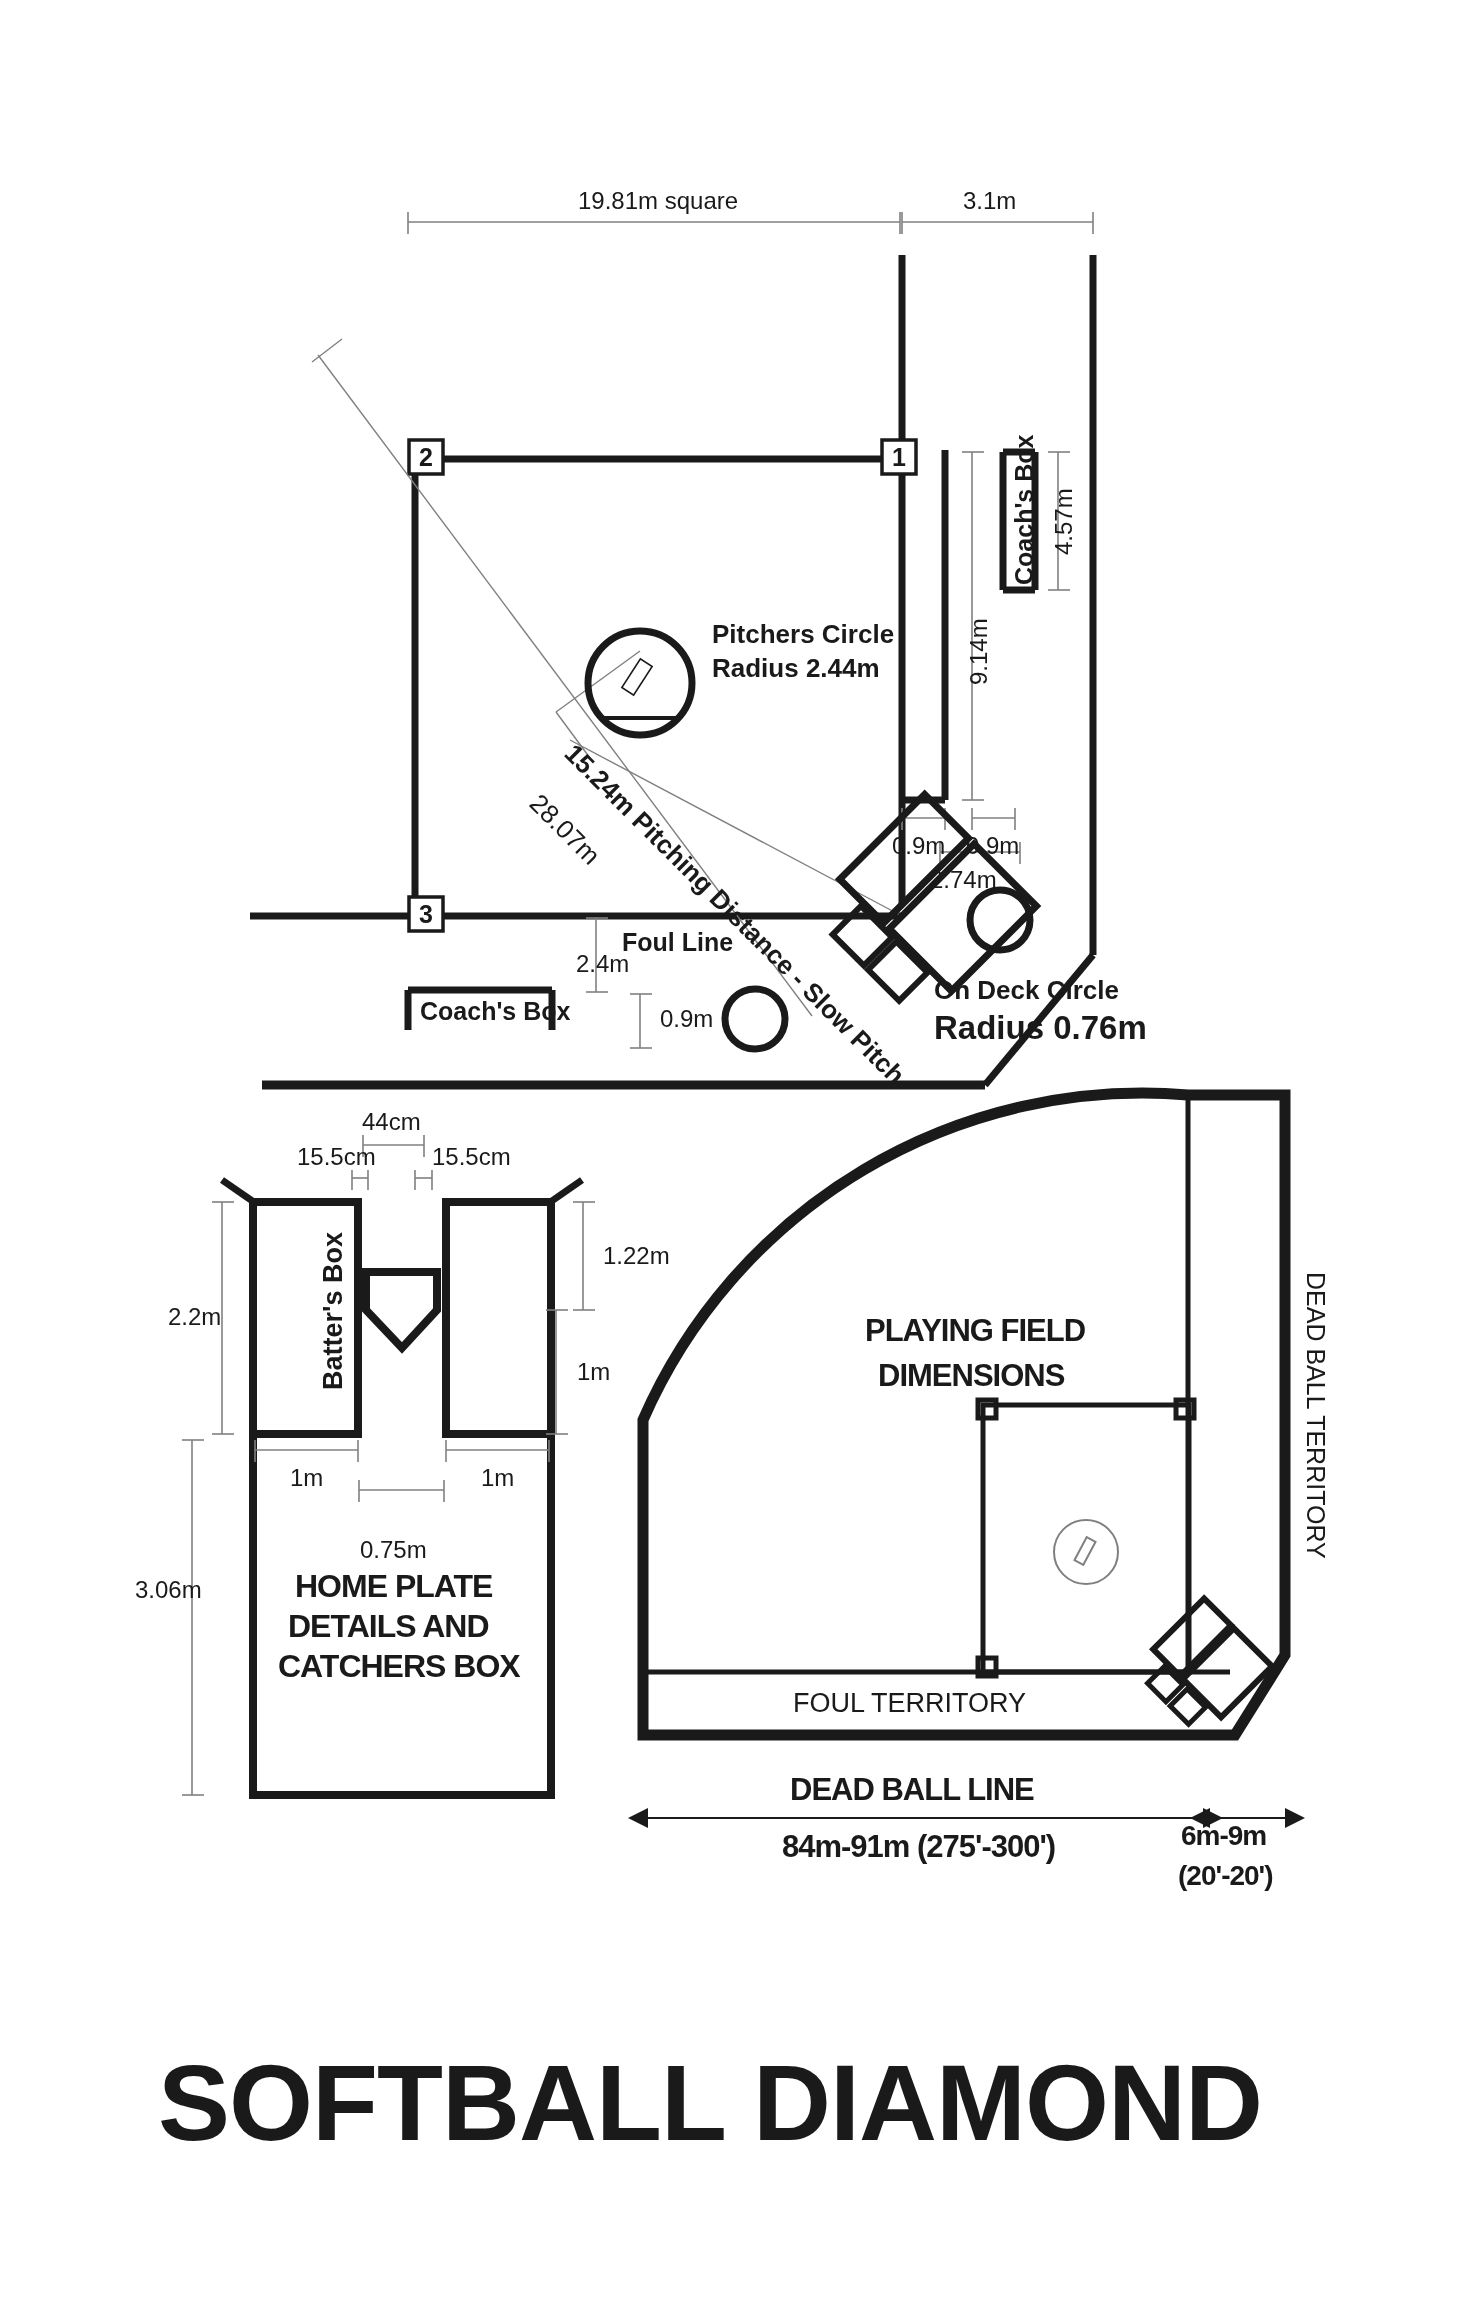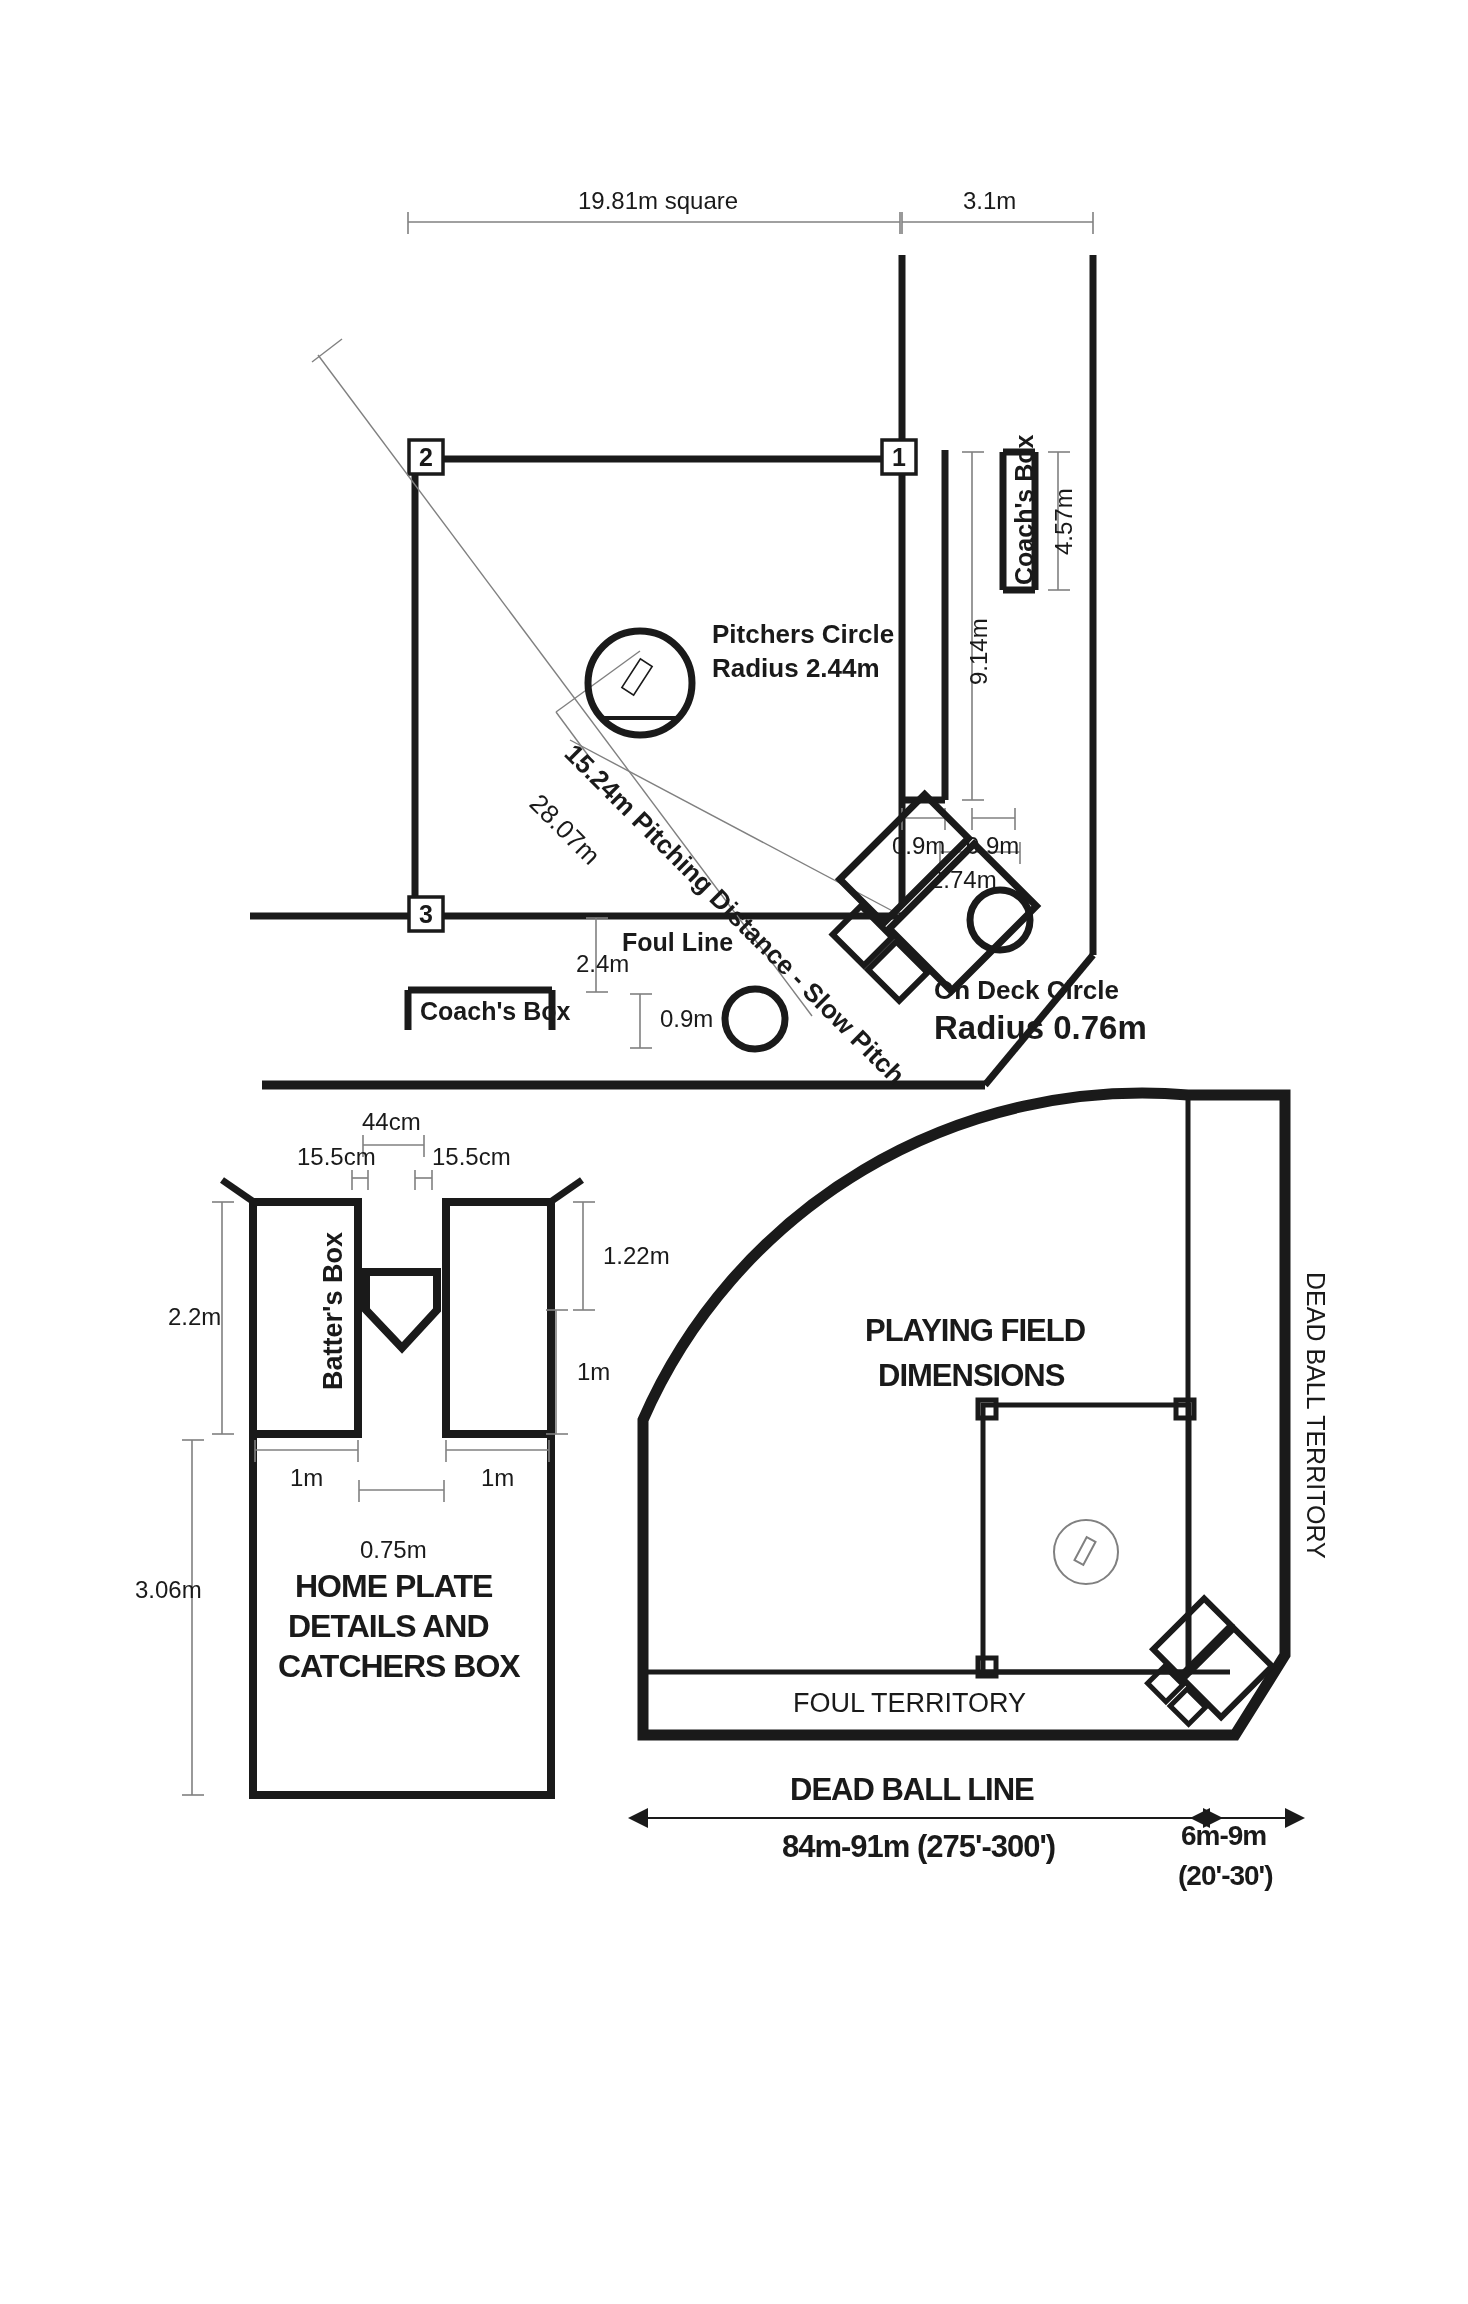--- a/index.html
+++ b/index.html
@@ -304,16 +304,17 @@
 <div class="lbl title" style="left:288px;top:1608px;font-size:32px;">DETAILS AND</div>
 <div class="lbl title" style="left:278px;top:1648px;font-size:32px;">CATCHERS BOX</div>
 
 <div class="lbl title" style="left:865px;top:1313px;font-size:31px;">PLAYING FIELD</div>
 <div class="lbl title" style="left:878px;top:1358px;font-size:31px;">DIMENSIONS</div>
 <div class="lbl thin rot90cw" style="left:1330px;top:1272px;font-size:25px;">DEAD BALL TERRITORY</div>
 <div class="lbl thin" style="left:793px;top:1688px;font-size:27px;">FOUL TERRITORY</div>
 <div class="lbl title" style="left:790px;top:1772px;font-size:31px;">DEAD BALL LINE</div>
 <div class="lbl title" style="left:782px;top:1818px;font-size:31px;margin-top:11px;">84m-91m (275'-300')</div>
 <div class="lbl title" style="left:1181px;top:1820px;font-size:28px;">6m-9m</div>
-<div class="lbl title" style="left:1178px;top:1860px;font-size:28px;">(20'-30')</div>
-
+<div class="lbl title" style="left:1178px;top:1860px;font-size:28px;">(20'-20')</div>
+
+<div class="lbl title" style="left:158px;top:2040px;font-size:108px;">SOFTBALL DIAMOND</div>
 
 </div>
 
 </body></html>

